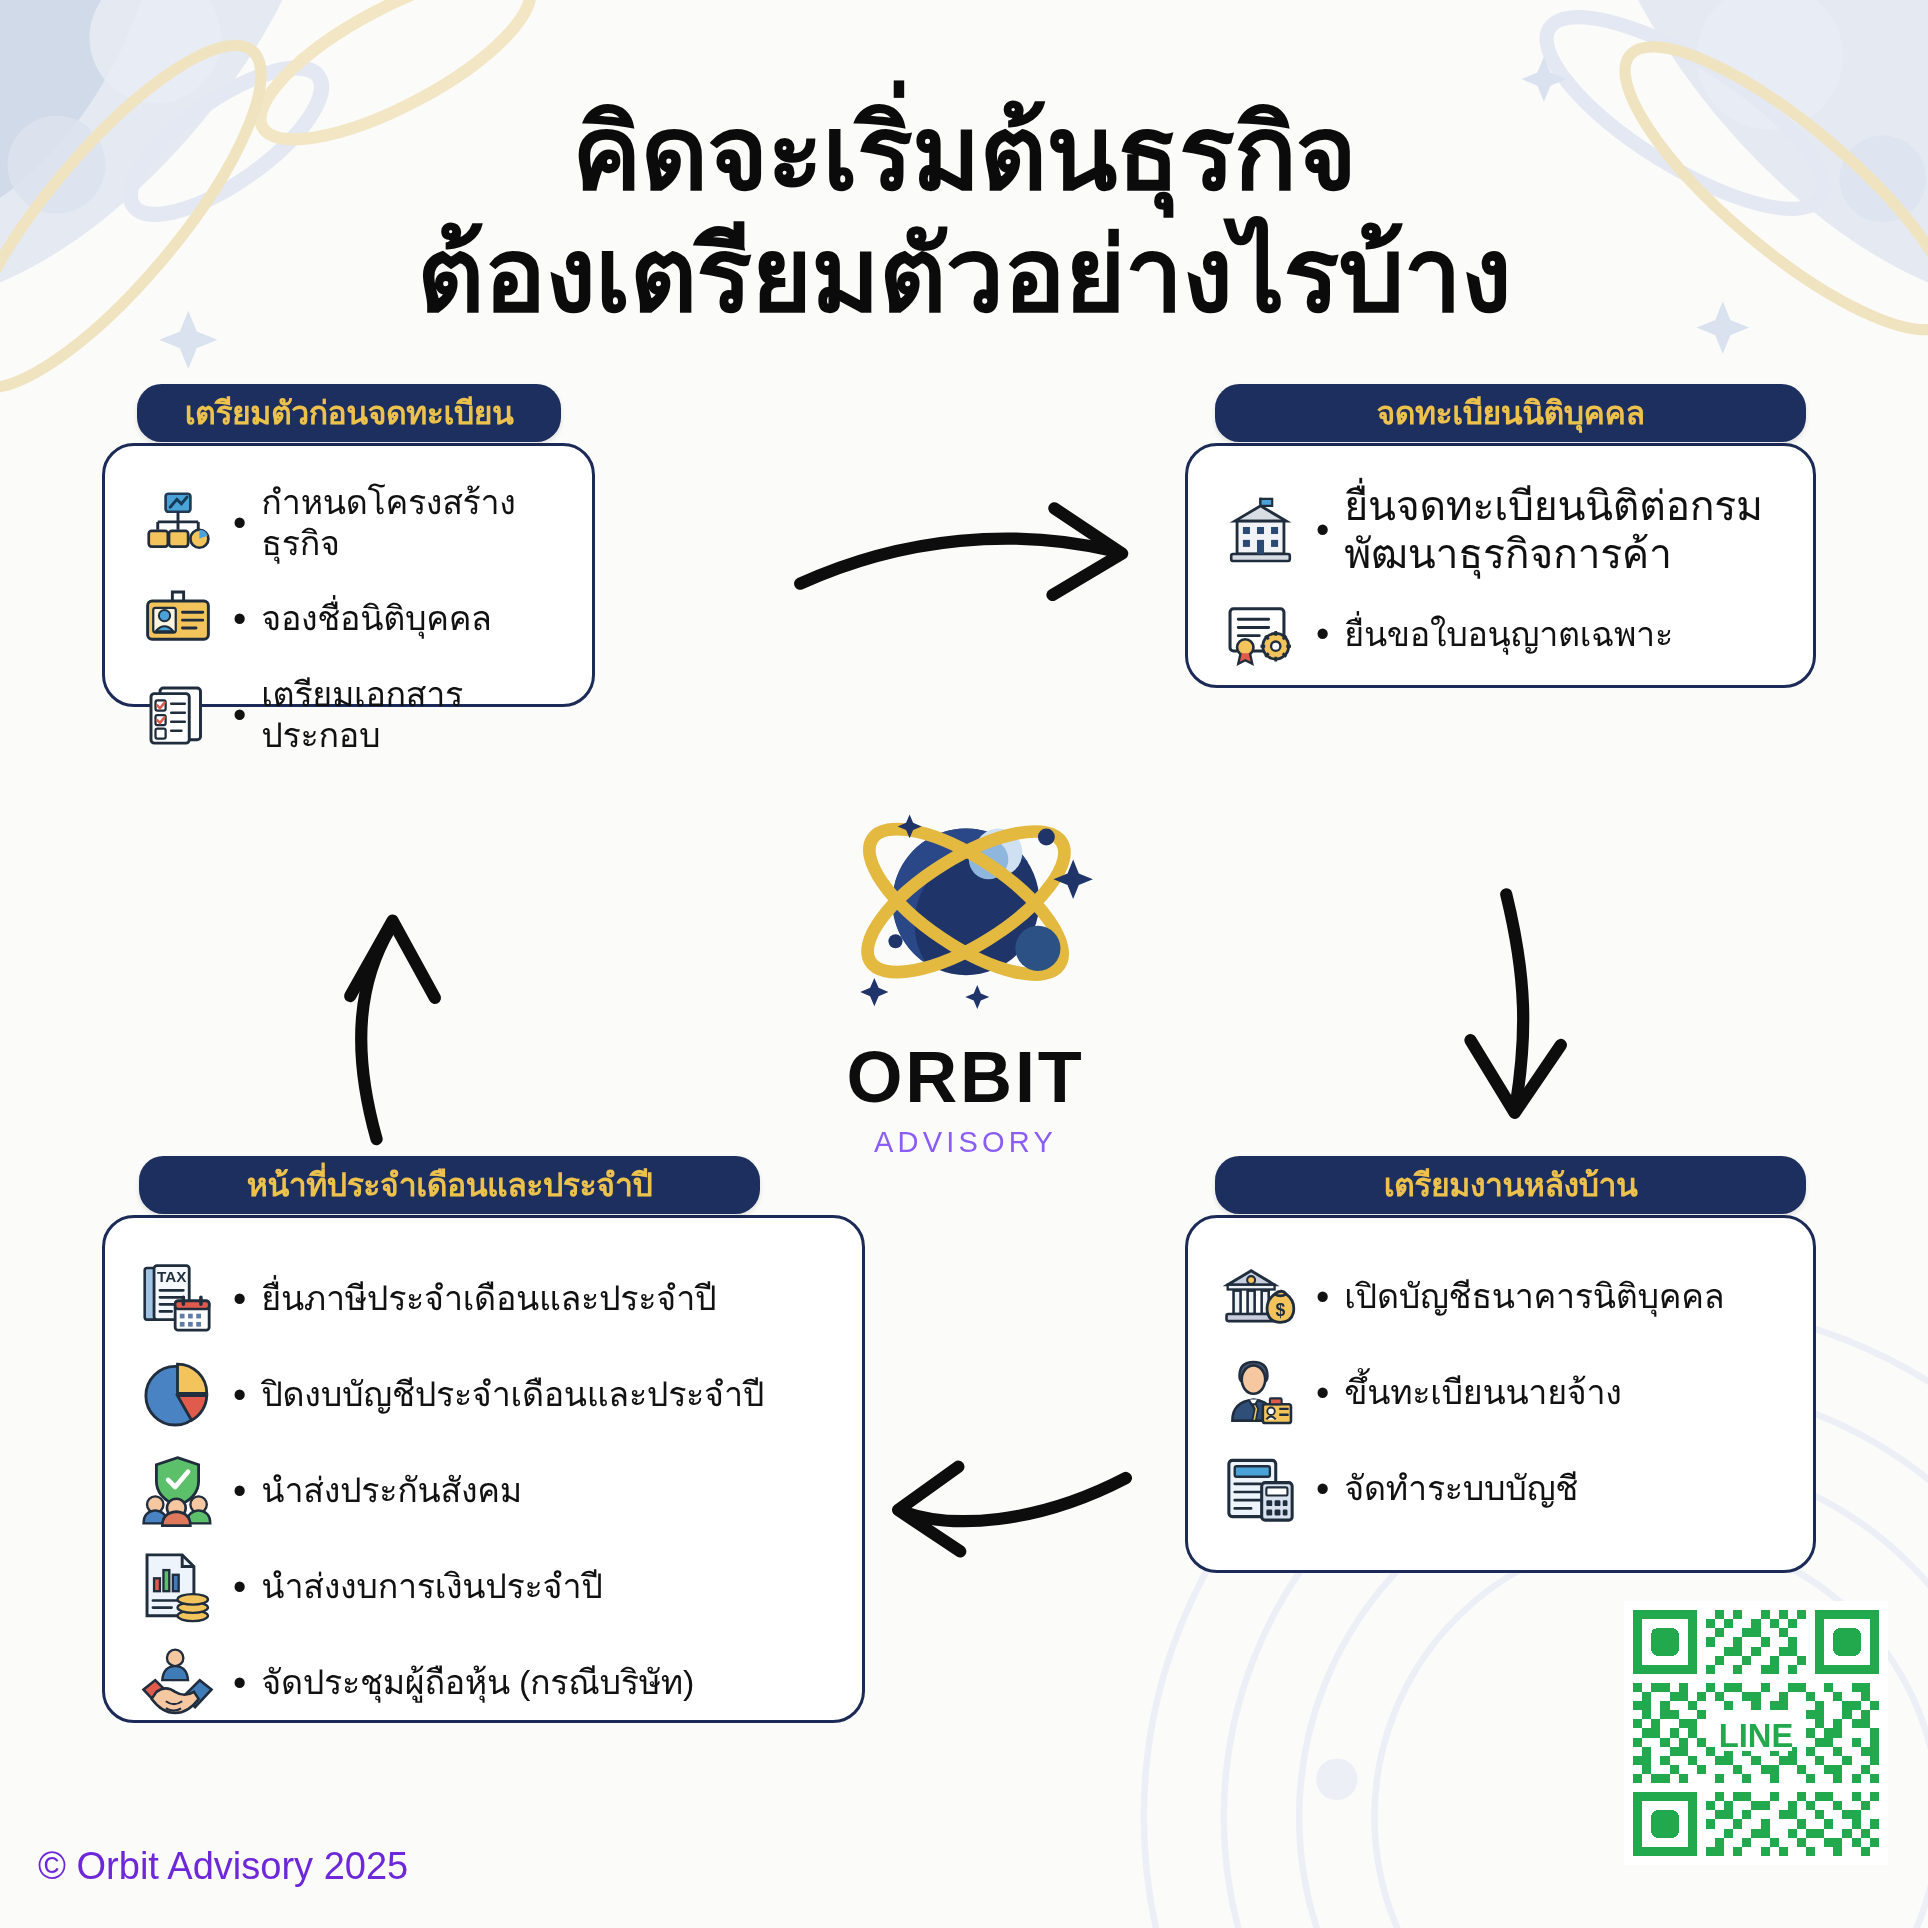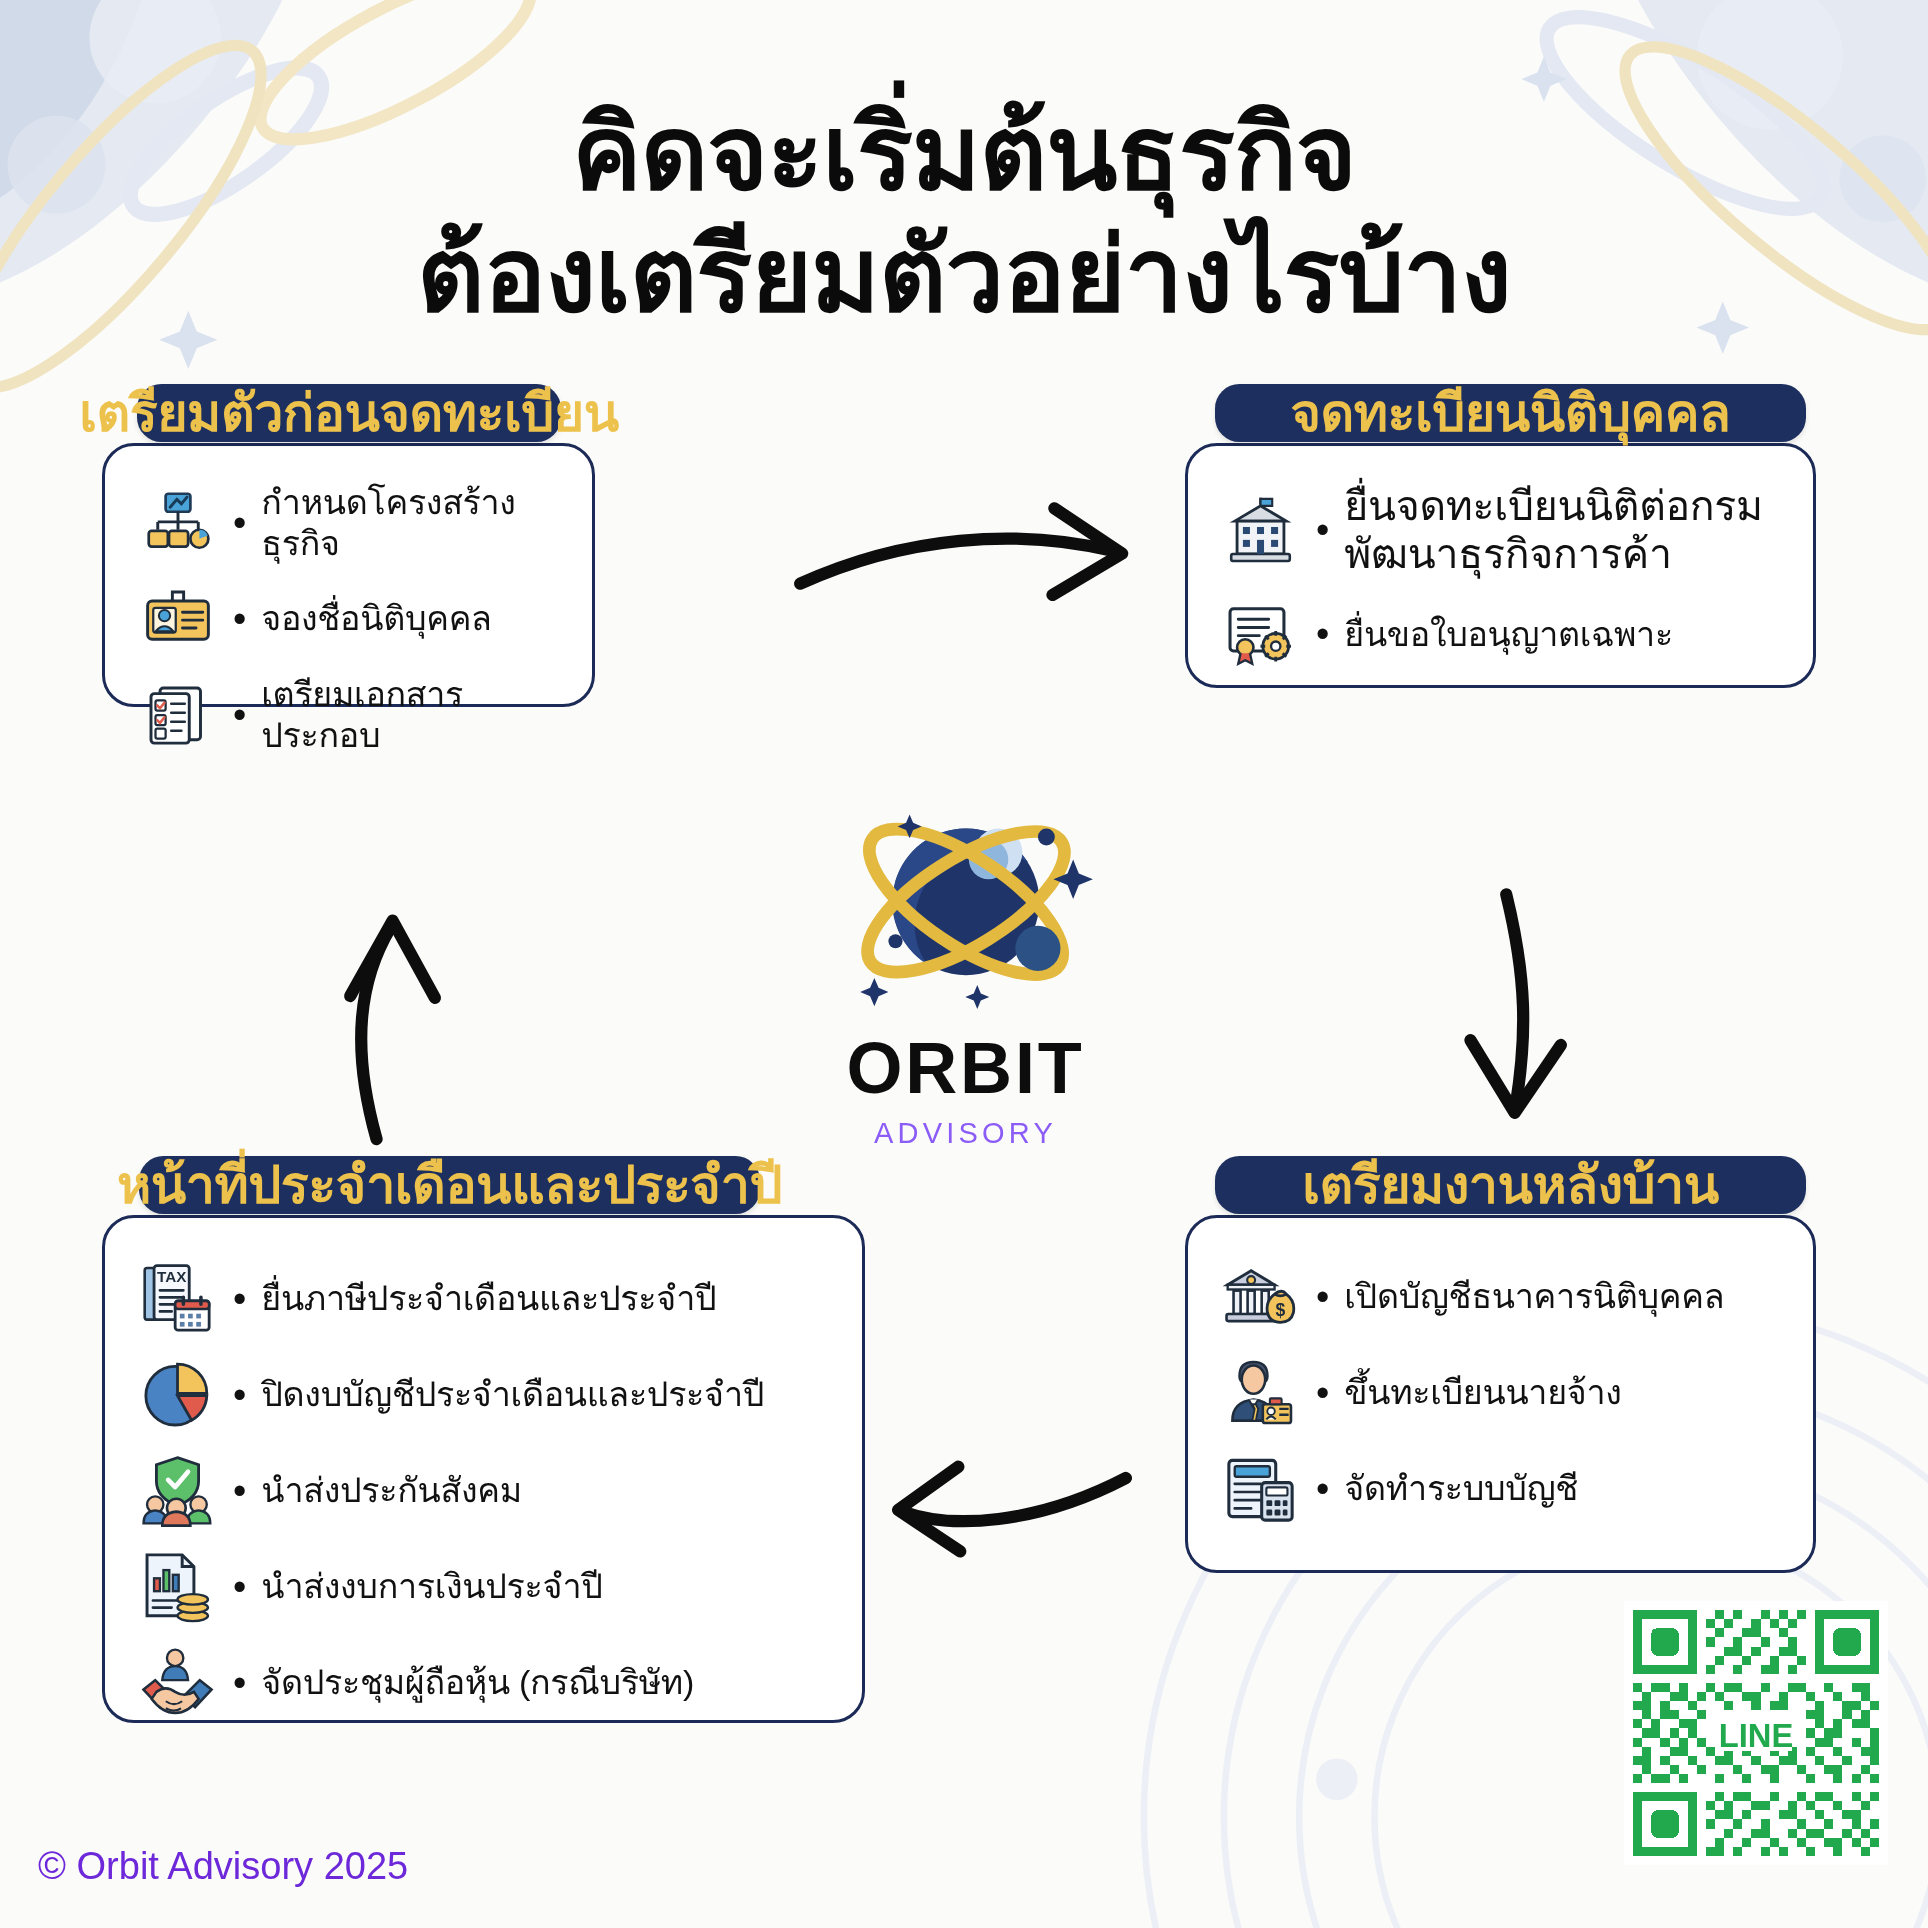--- a/index.html
+++ b/index.html
@@ -44,21 +44,21 @@
     position:absolute;
     background:#1d2f5e;
     border-radius:24.5px;
     color:#edc24c;
     font-weight:bold;
     display:flex;align-items:center;justify-content:center;
     padding:9.4px 32px;
     box-sizing:border-box;
     white-space:nowrap;
     z-index:8;
-    font-size:52px;
+    font-size:32px;
     line-height:1.25;
     letter-spacing:-0.5px;
     box-shadow:0 2.8px 5.6px rgba(0,0,0,.10);
   }
   .card-body{
     position:absolute;
     left:0;right:0;
     box-sizing:border-box;
     padding:0 26px 0 32px;
   }
@@ -102,21 +102,21 @@
   #body-br{top:38px;}
 
   
   .logo{
     position:absolute;left:796px;top:772px;width:339px;height:414px;
     z-index:7;text-align:center;
   }
   .logo-mark{width:282px;height:254px;margin:0 auto;display:block;}
   .logo-name{
     font-size:72px;font-weight:bold;color:#0d0d0d;
-    letter-spacing:2.8px;margin-top:6px;line-height:1;
+    letter-spacing:2.8px;margin-top:15px;line-height:1;
   }
   .logo-sub{
     font-size:29px;color:#8b5cf6;letter-spacing:4.2px;margin-top:15px;line-height:1;
   }
 
   
   .arrows{position:absolute;inset:0;z-index:4;pointer-events:none;}
 
   
   .footer{

